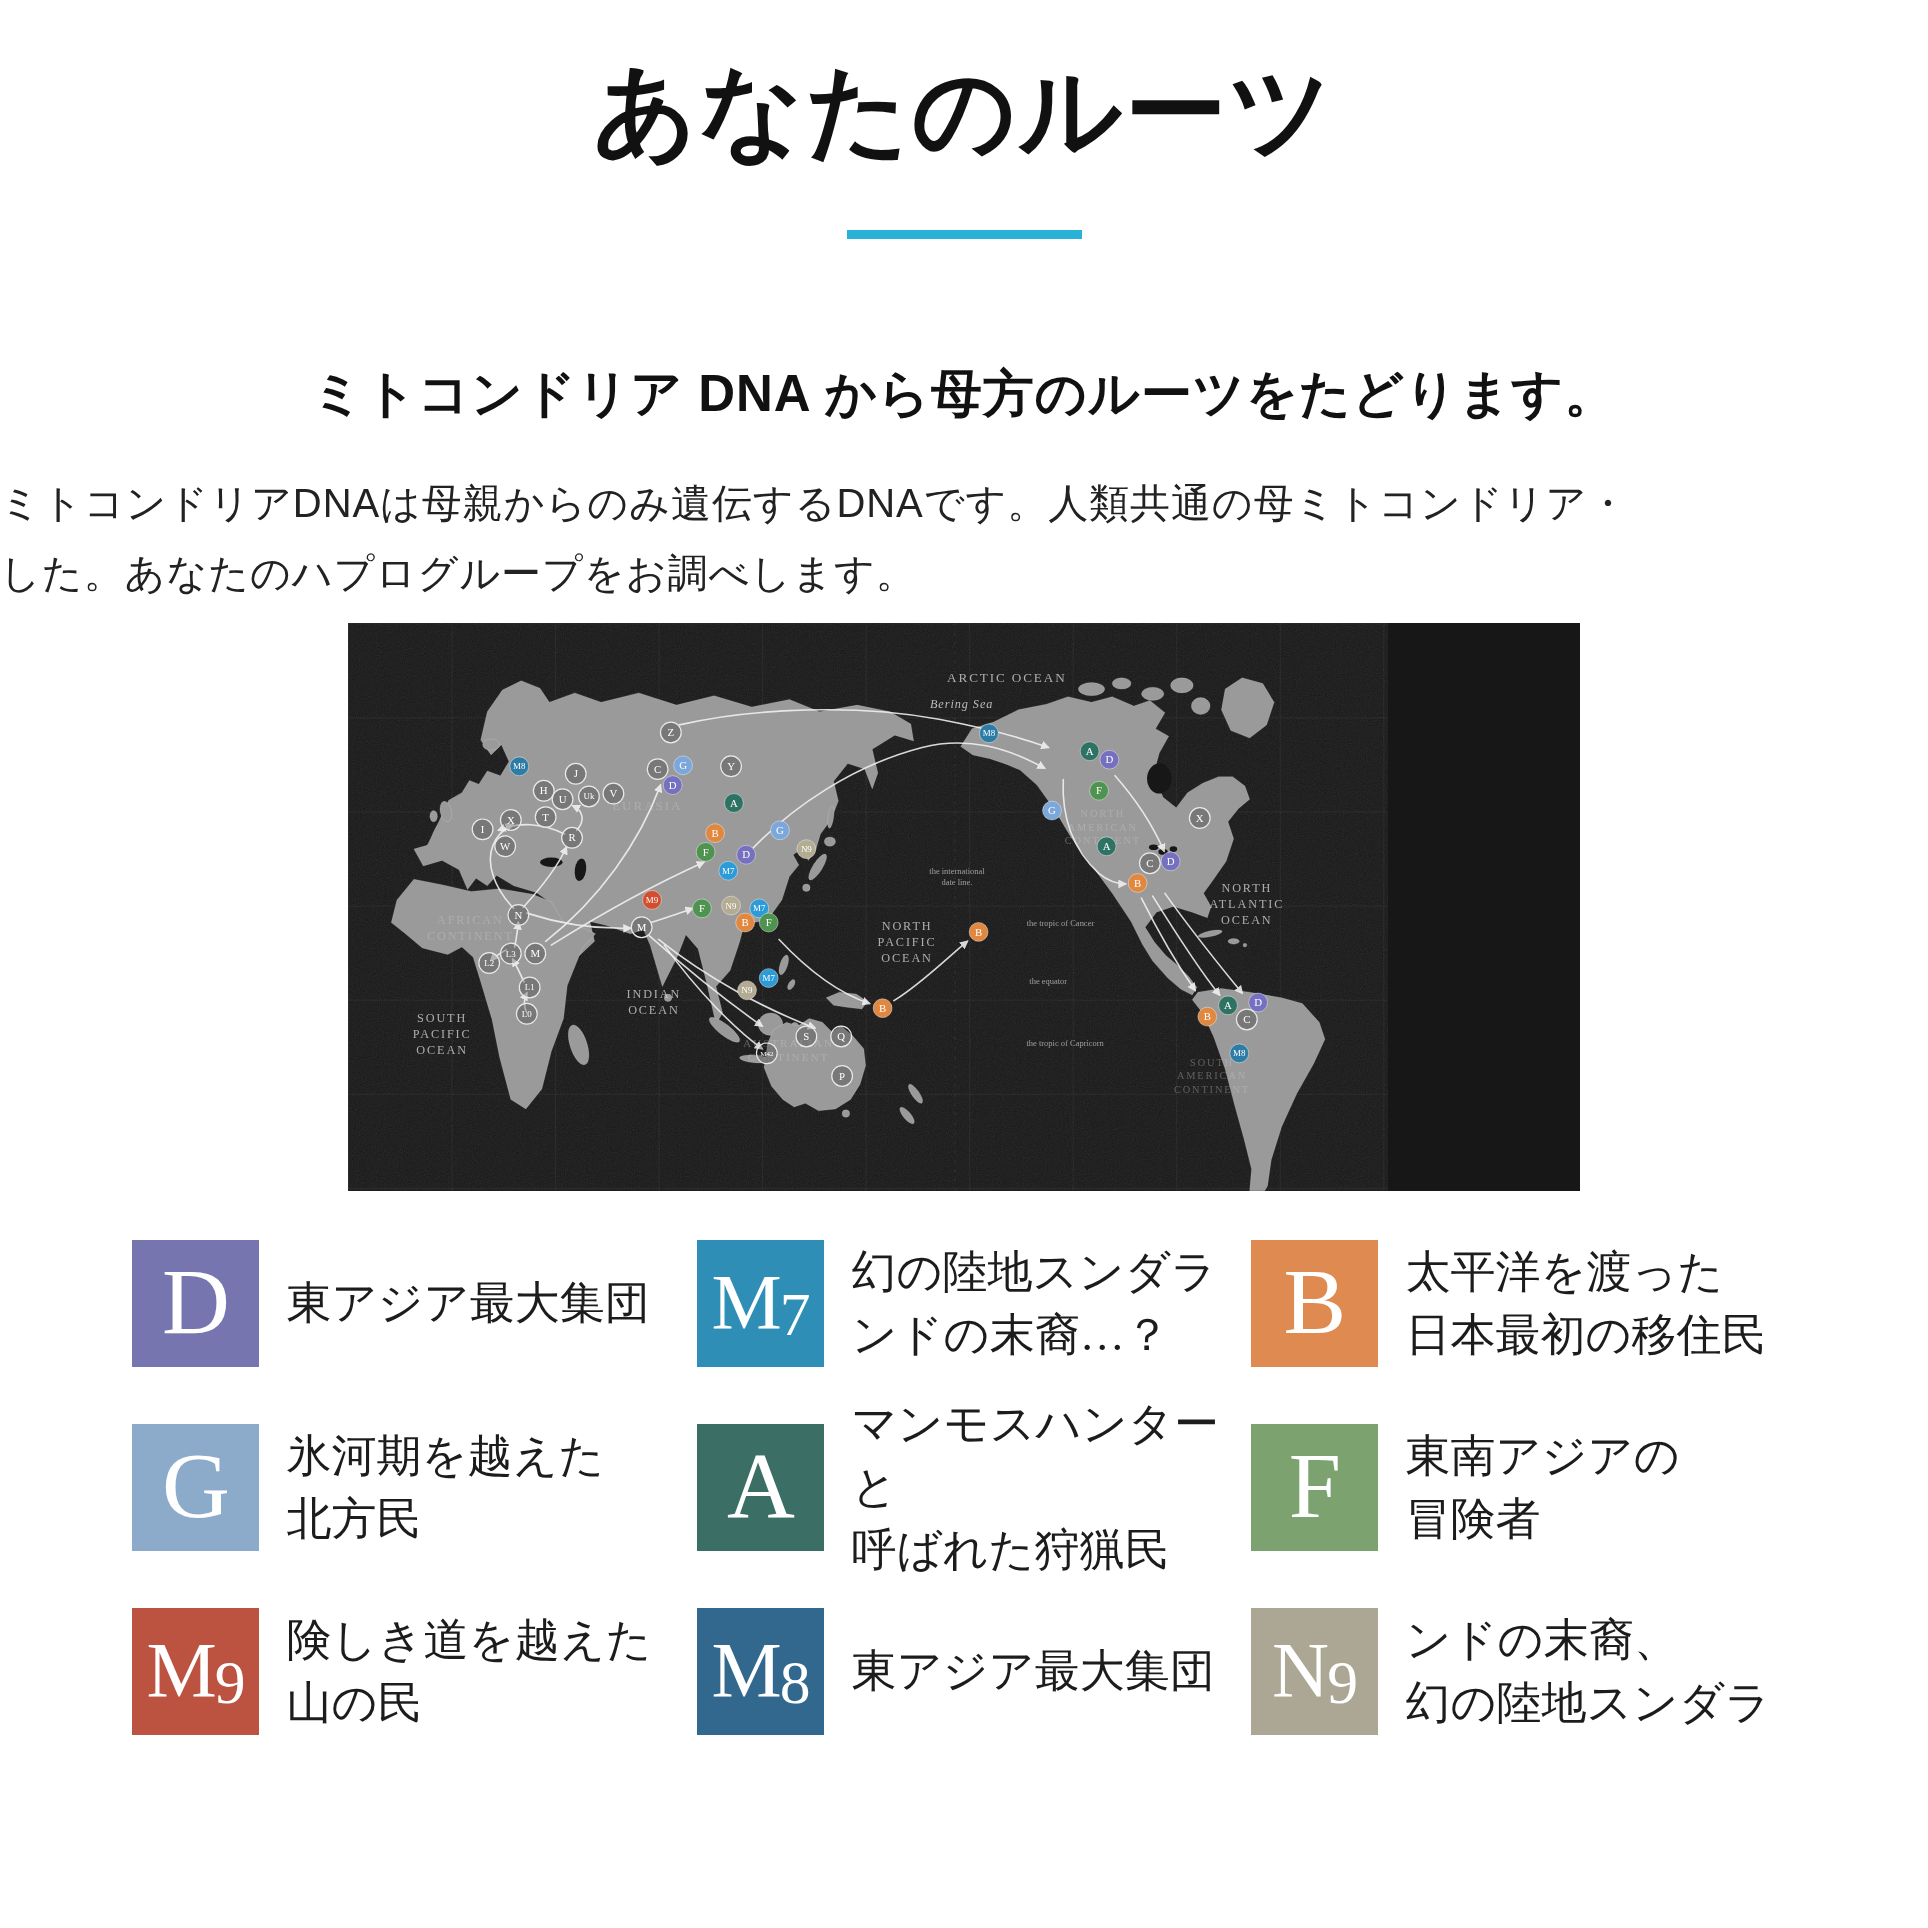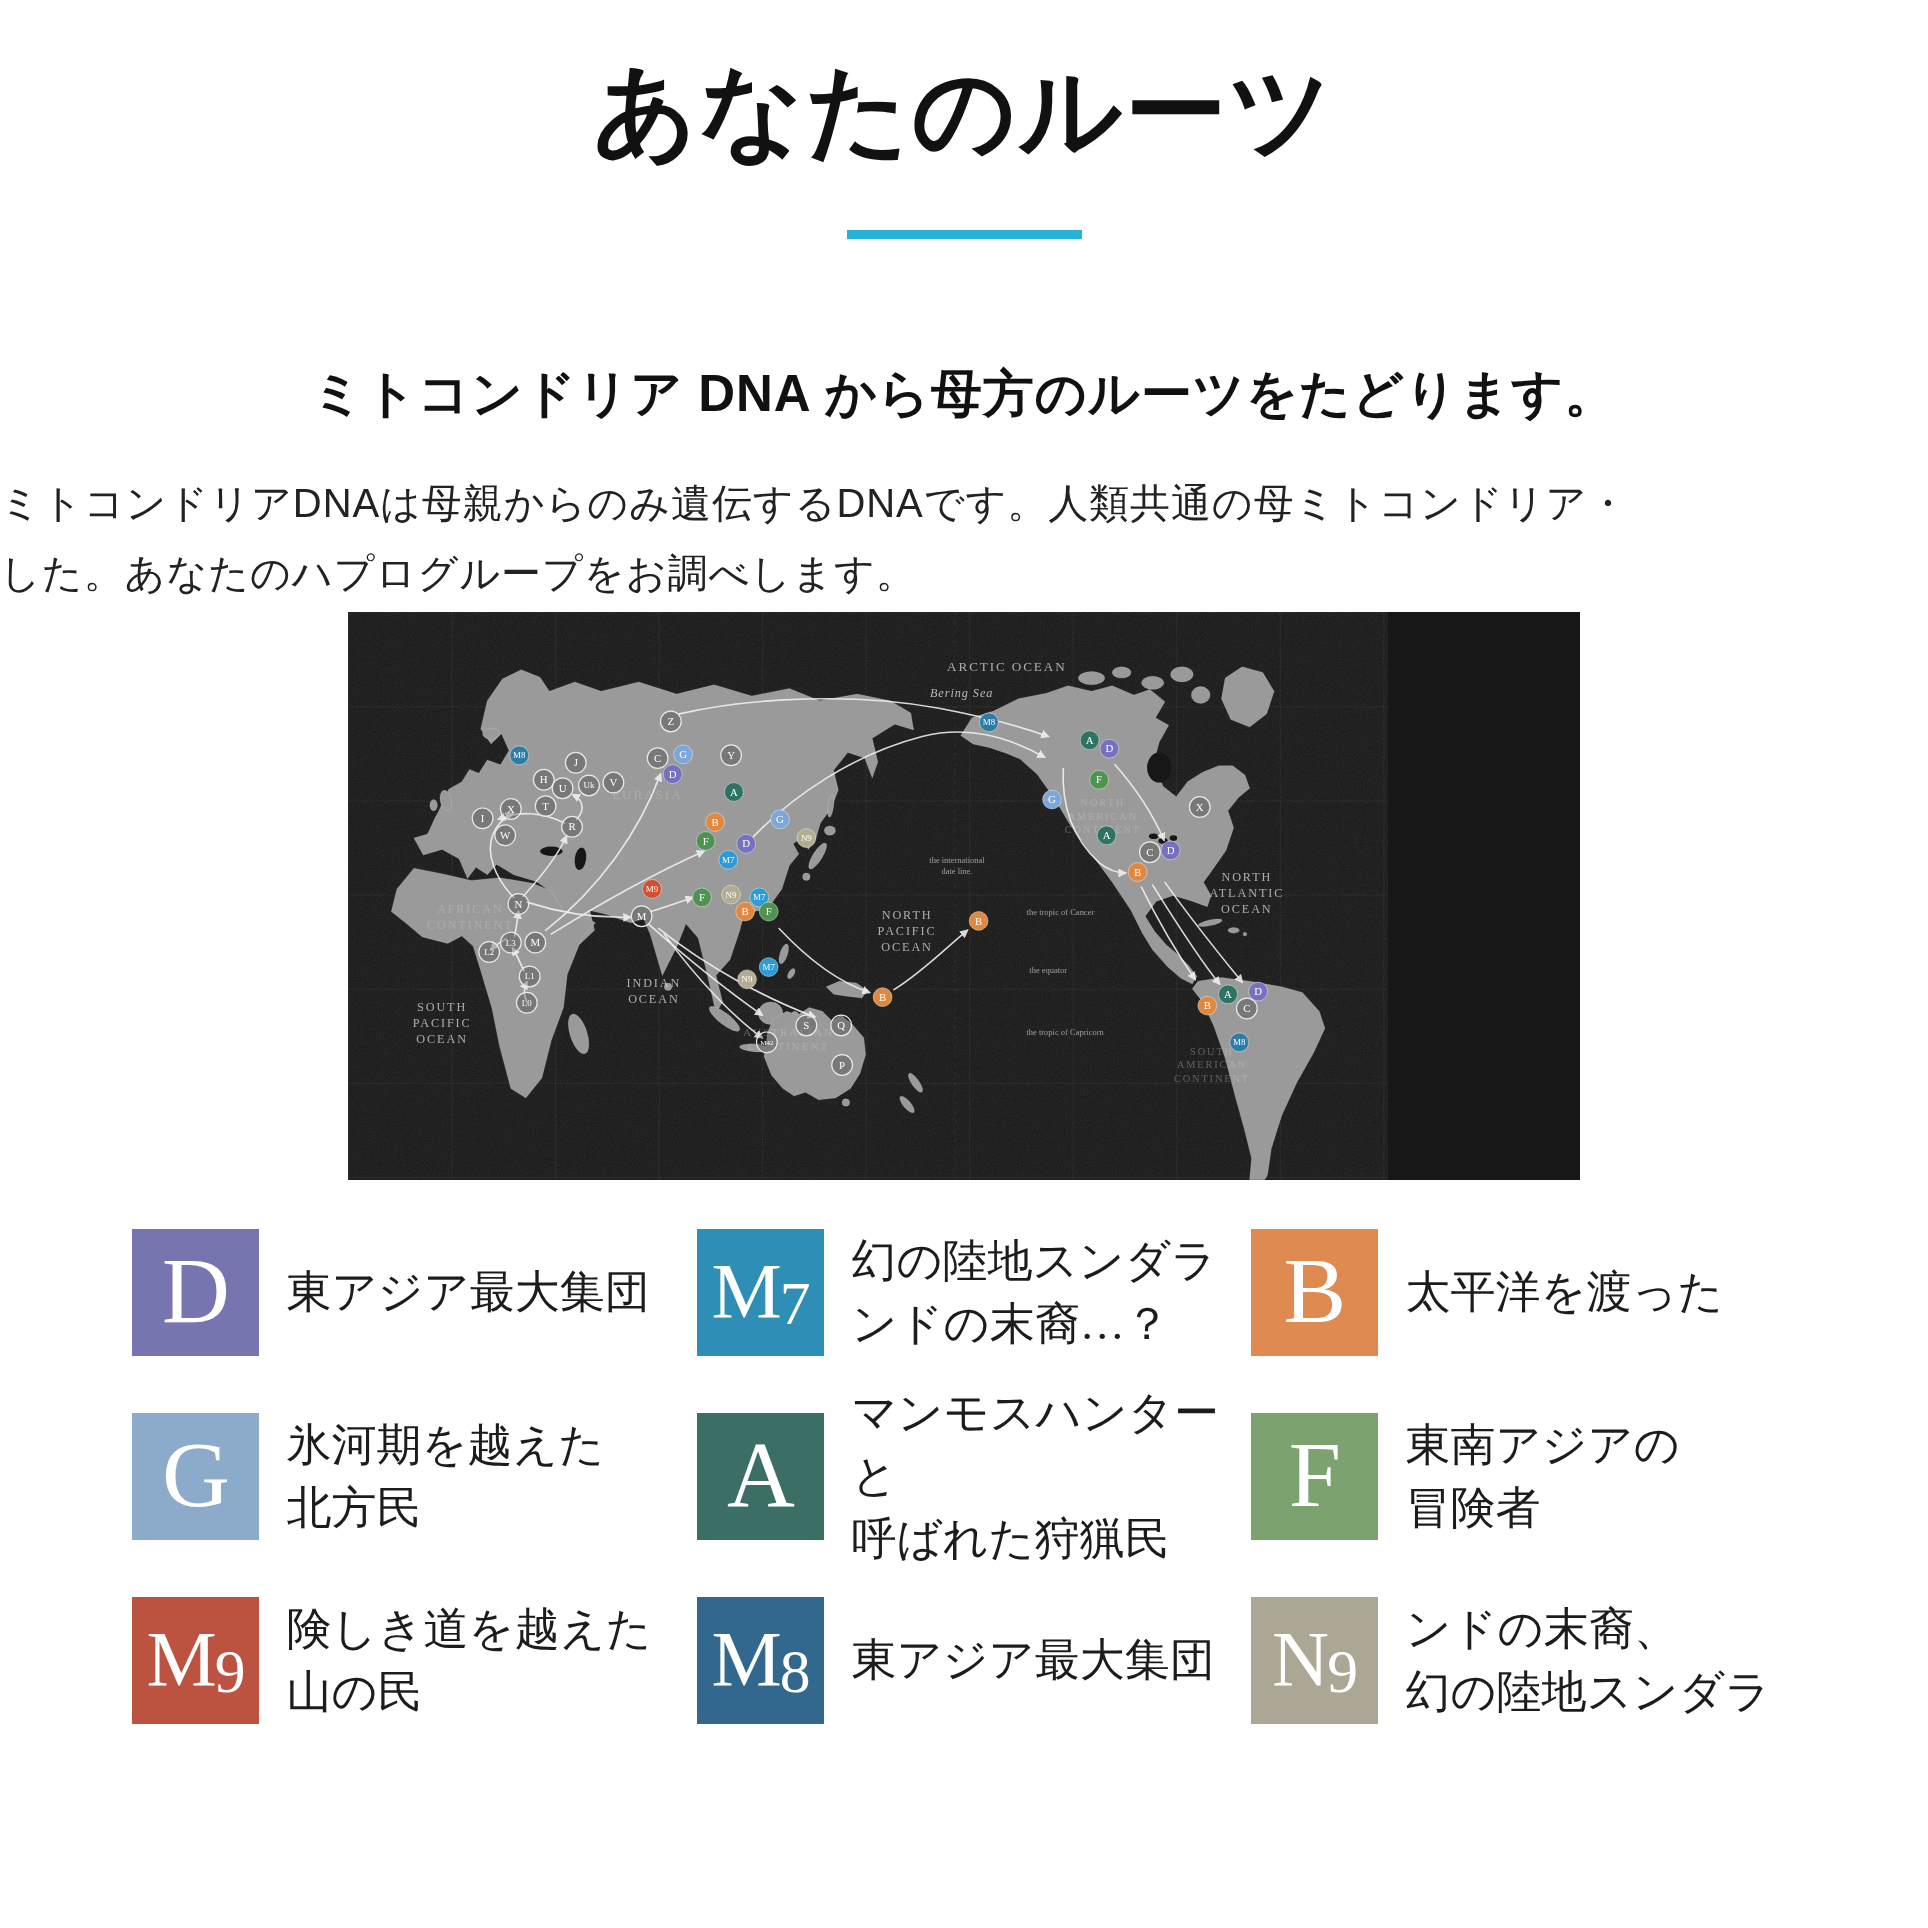--- a/index.html
+++ b/index.html
@@ -6,21 +6,21 @@
   .page{position:relative;width:1928px;height:1928px;background:#ffffff;overflow:hidden;
         font-family:"Liberation Sans",sans-serif;}
   .page-title{margin:0;padding-top:40px;text-align:center;font-size:102px;line-height:1.4;
         font-weight:900;color:#111;letter-spacing:1.9px;}
   .divider{width:235px;height:9.4px;margin:47px auto 0;}
   .intro-heading{margin:122px 0 0;text-align:center;font-size:51px;line-height:1.3;
         font-weight:700;color:#111;letter-spacing:0.9px;}
   .para{margin-top:41px;text-align:left;font-size:40px;line-height:1.75;color:#222;
         letter-spacing:0.9px;}
   .para div{white-space:nowrap;}
-  .map-wrap{position:relative;width:1232px;height:568px;margin:4px auto 0;background:#171717;}
+  .map-wrap{position:relative;width:1232px;height:568px;margin:15px auto 0;background:#171717;}
   .map-wrap svg{display:block;}
   .route{fill:none;stroke:#f2f2f2;stroke-width:1.7;opacity:.88;stroke-linecap:round;}
   .land{fill:#9a9a9a;stroke:rgba(255,255,255,.28);stroke-width:.6;}
   .sea{fill:#171717;}
   .mk-letter{font-family:"Liberation Serif",serif;fill:#fff;}
   .map-label{font-family:"Liberation Serif",serif;}
   .lab-ocean{fill:#d0d0d0;opacity:.8;letter-spacing:2px;}
   .lab-land{fill:#cfcfcf;opacity:.35;letter-spacing:2px;}
   .lab-small{fill:#cccccc;opacity:.72;}
   .lab-italic{fill:#d6d6d6;opacity:.85;font-style:italic;letter-spacing:1px;}
@@ -426,20 +426,21 @@
           <div class="l1">幻の陸地スンダラ</div>
           <div class="l2">ンドの末裔…？</div>
         </div>
     </div>
     <div class="hcard">
       <div class="sq" style="background: rgb(222, 138, 80);">
           <span class="code single"><span>B</span><span class="sub"></span></span>
         </div>
       <div class="hlabel">
           <div class="l1">太平洋を渡った</div>
+          <div class="l2">日本最初の移住民</div>
         </div>
     </div>
     <div class="hcard">
       <div class="sq" style="background: rgb(140, 171, 203);">
           <span class="code single"><span>G</span><span class="sub"></span></span>
         </div>
       <div class="hlabel">
           <div class="l1">氷河期を越えた</div>
           <div class="l2">北方民</div>
         </div>

